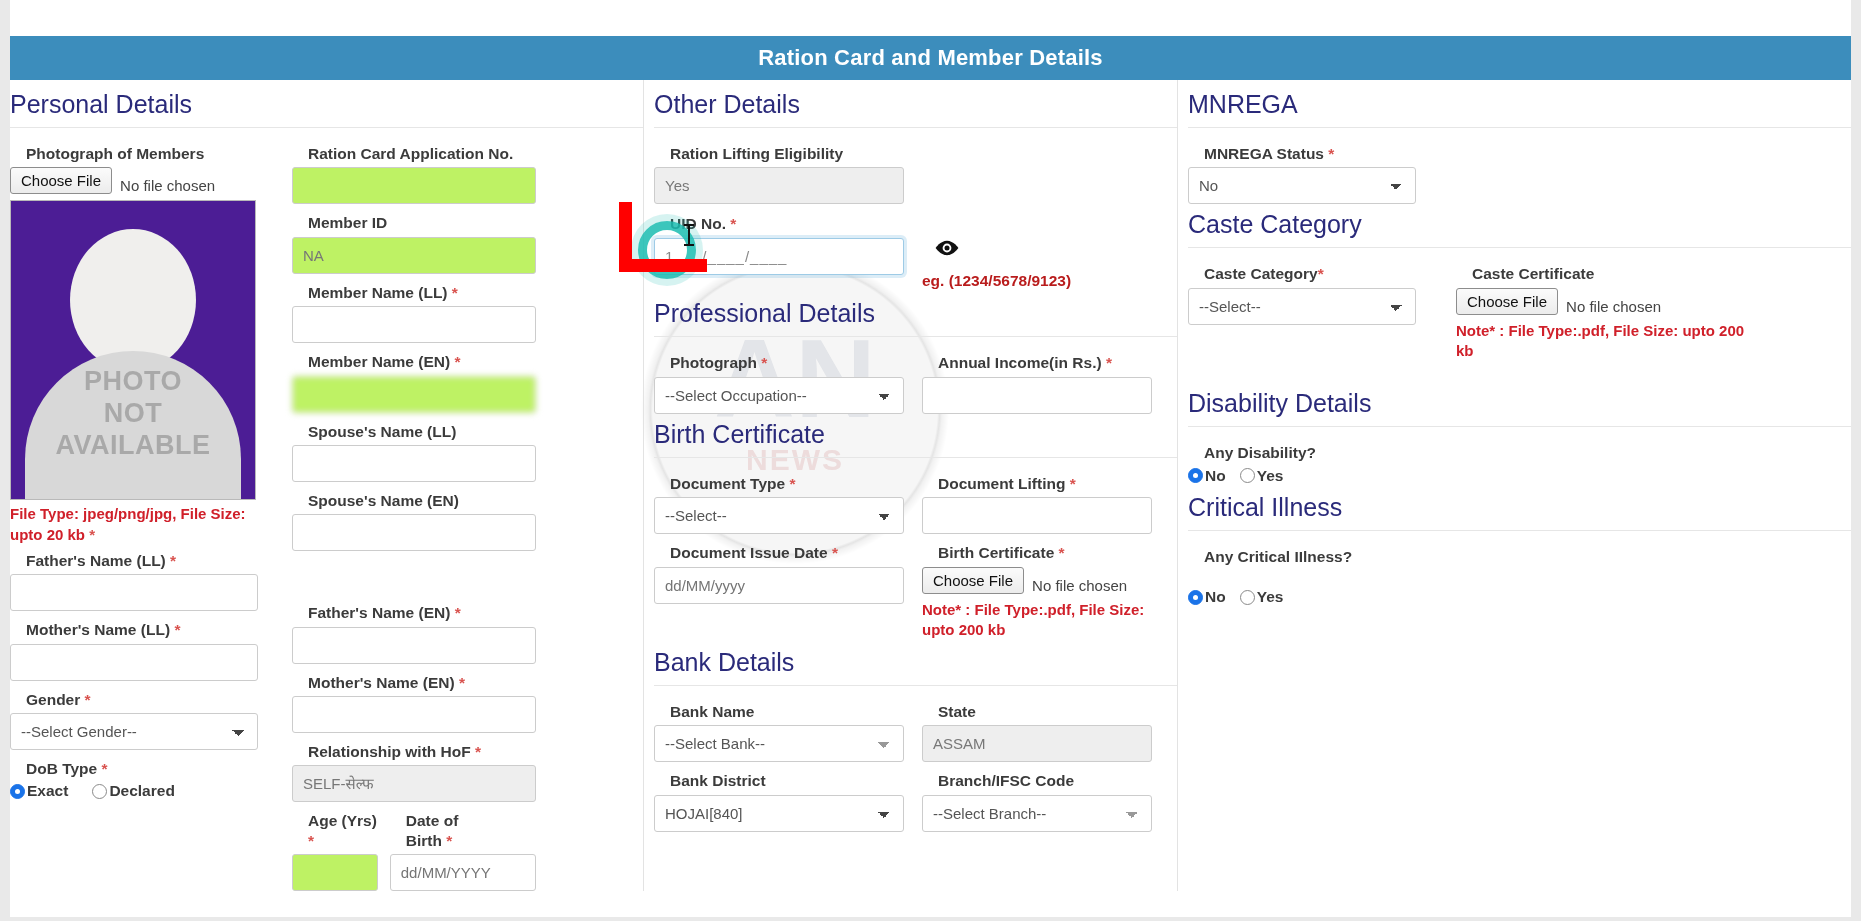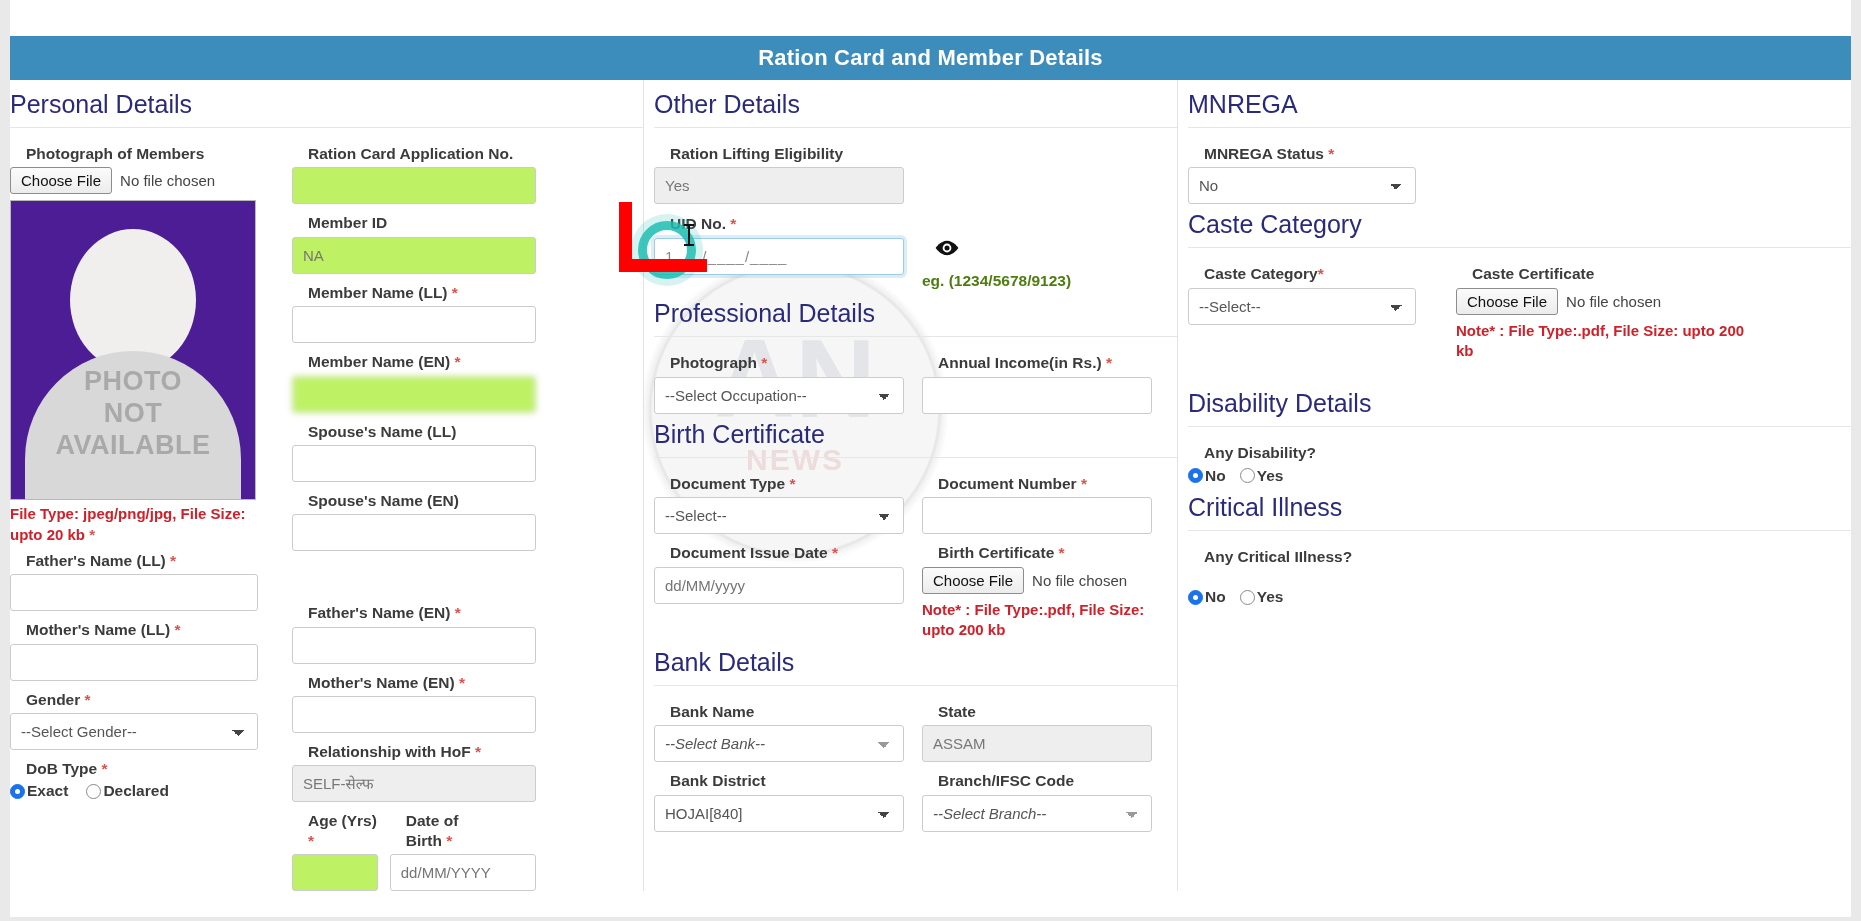--- a/index.html
+++ b/index.html
@@ -91,31 +91,30 @@
     background-repeat:no-repeat;
     padding-right:32px;
   }
   select.ctl.disabled{
     background-color:#eeeeee;
   }
   select.ctl.lightarrow{
     background-image:
       linear-gradient(45deg, transparent 50%, #999 50%),
       linear-gradient(135deg, #999 50%, transparent 50%);
-    font-style: italic;
   }
 
   .notered{
     color:#d0202a; font-weight:bold; font-size:15px; line-height:1.35;
     margin:4px 0 6px 0;
   }
   .notered .star{ color:#d9534f; }
 
   
-  .fileinput{ display:flex; align-items:center; gap:8px; margin:2px 0 6px 0; }
+  .fileinput{ display:flex; align-items:flex-end; gap:8px; margin:2px 0 6px 0; }
   .choosefile{
     border:1px solid #8d8d8d; background:linear-gradient(#fbfbfb,#ececec);
     border-radius:3px; padding:4px 10px; font-size:15px; color:#111;
     font-family:"Liberation Sans", sans-serif; cursor:default;
   }
   .nofile{ font-size:15px; color:#444; }
 
   
   .photobox{
     width:246px; height:300px; border:1px solid #b9b9b9; background:#4c1d95;
@@ -131,21 +130,21 @@
     width:216px; height:170px; border-radius:110px 110px 0 0;
     background:#d8d8d8;
   }
   .photobox .pnatext{
     position:absolute; left:0; right:0; top:165px; text-align:center;
     color:#a9a9a9; font-size:27px; font-weight:bold; line-height:1.18;
     letter-spacing:.5px;
   }
 
   
-  .radiorow{ display:flex; align-items:center; gap:18px; margin-top:4px; }
+  .radiorow{ display:flex; align-items:center; gap:24px; margin-top:4px; }
   .radio{ display:flex; align-items:center; gap:2px; font-size:15.5px; font-weight:bold; color:#3b3b3b; }
   .rdot{
     width:15px; height:15px; border-radius:50%;
     border:1px solid #8a8a8a; background:#fff; display:inline-block; position:relative;
   }
   .rdot.on{ background:#1a73e8; border-color:#1a73e8; }
   .rdot.on::after{
     content:""; position:absolute; left:4px; top:4px; width:5px; height:5px;
     border-radius:50%; background:#fff;
   }
@@ -153,21 +152,21 @@
   
   .uid-wrap{ position:relative; }
   input.uid{
     border:1px solid #9ecbe6;
     box-shadow:0 0 0 3px rgba(130,190,225,.28);
     background:#ffffff;
     letter-spacing:1px; color:#888;
   }
   .eye{ margin-left:12px; }
   .eg{
-    font-size:15.5px; font-weight:bold; color:#4d7c0f; margin-top:12px;
+    font-size:15.5px; font-weight:bold; color:#b91c1c; margin-top:12px;
   }
 
   
   .redL{
     position:absolute; z-index:6; pointer-events:none;
   }
   .redL .v{ position:absolute; left:0; top:0; width:13px; height:68px; background:#ff0000; }
   .redL .h{ position:absolute; left:0; bottom:0; width:88px; height:13px; background:#ff0000; }
 
   
@@ -430,21 +429,21 @@
           <div style="height:9px"></div>
           <label class="flabel">
             <span>Document Issue Date</span>
             <span class="req"> *</span>
           </label>
           <input class="ctl" placeholder="dd/MM/yyyy" style="">
         </div>
 
         <div class="fieldcol" style="width:248px;">
           <label class="flabel">
-            <span>Document Number</span>
+            <span>Document Lifting</span>
             <span class="req"> *</span>
           </label>
           <input class="ctl" value="" style="">
 
           <div style="height:9px"></div>
           <label class="flabel">
             <span>Birth Certificate</span>
             <span class="req"> *</span>
           </label>
           <div class="fileinput">

